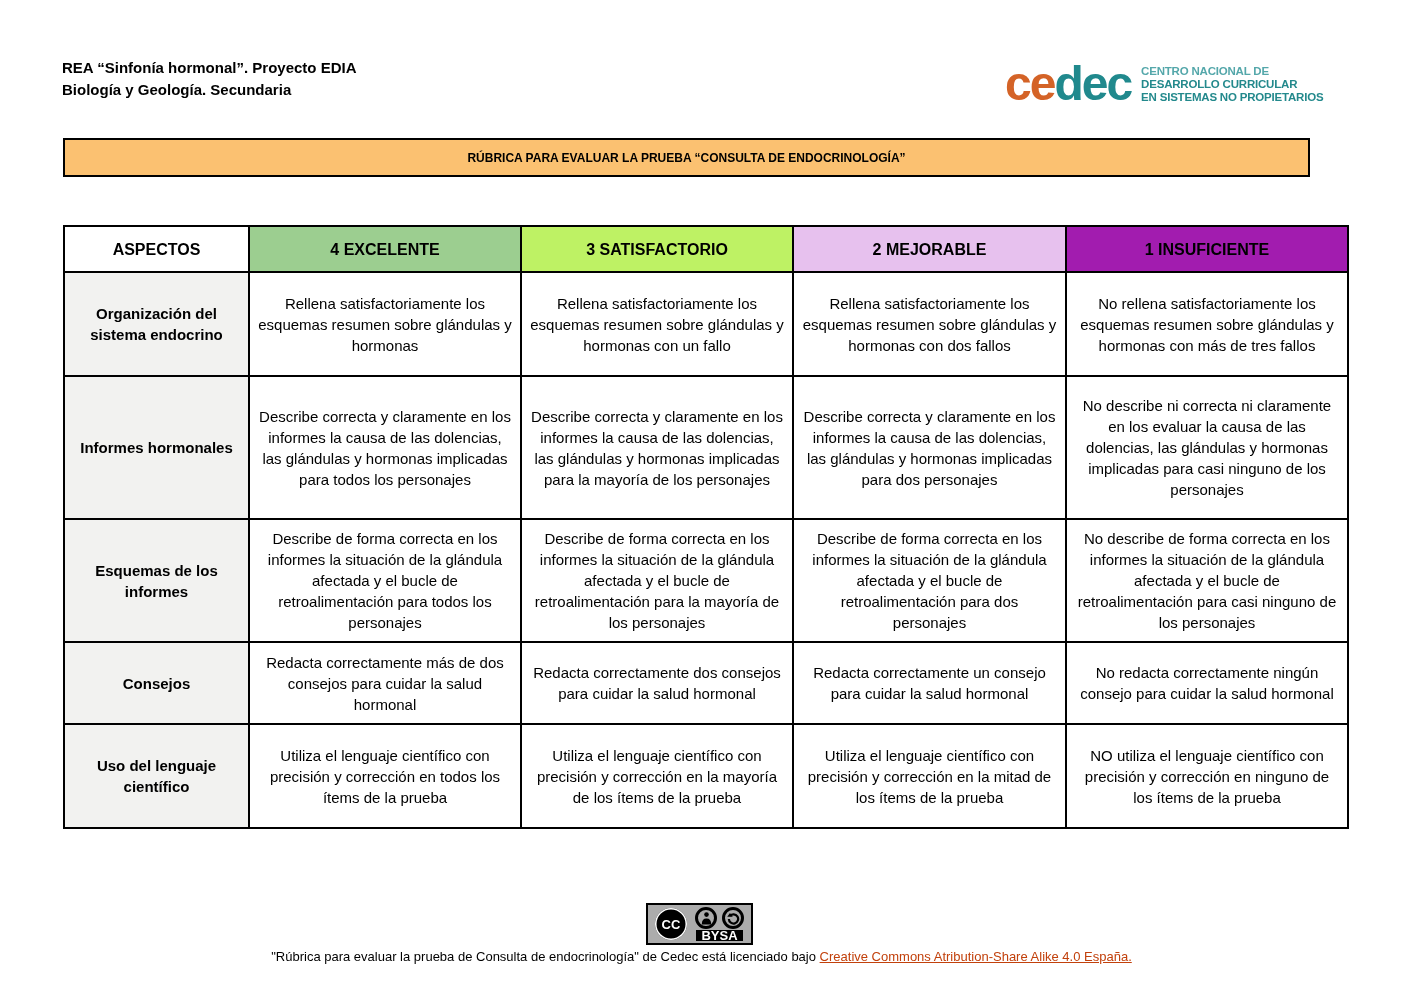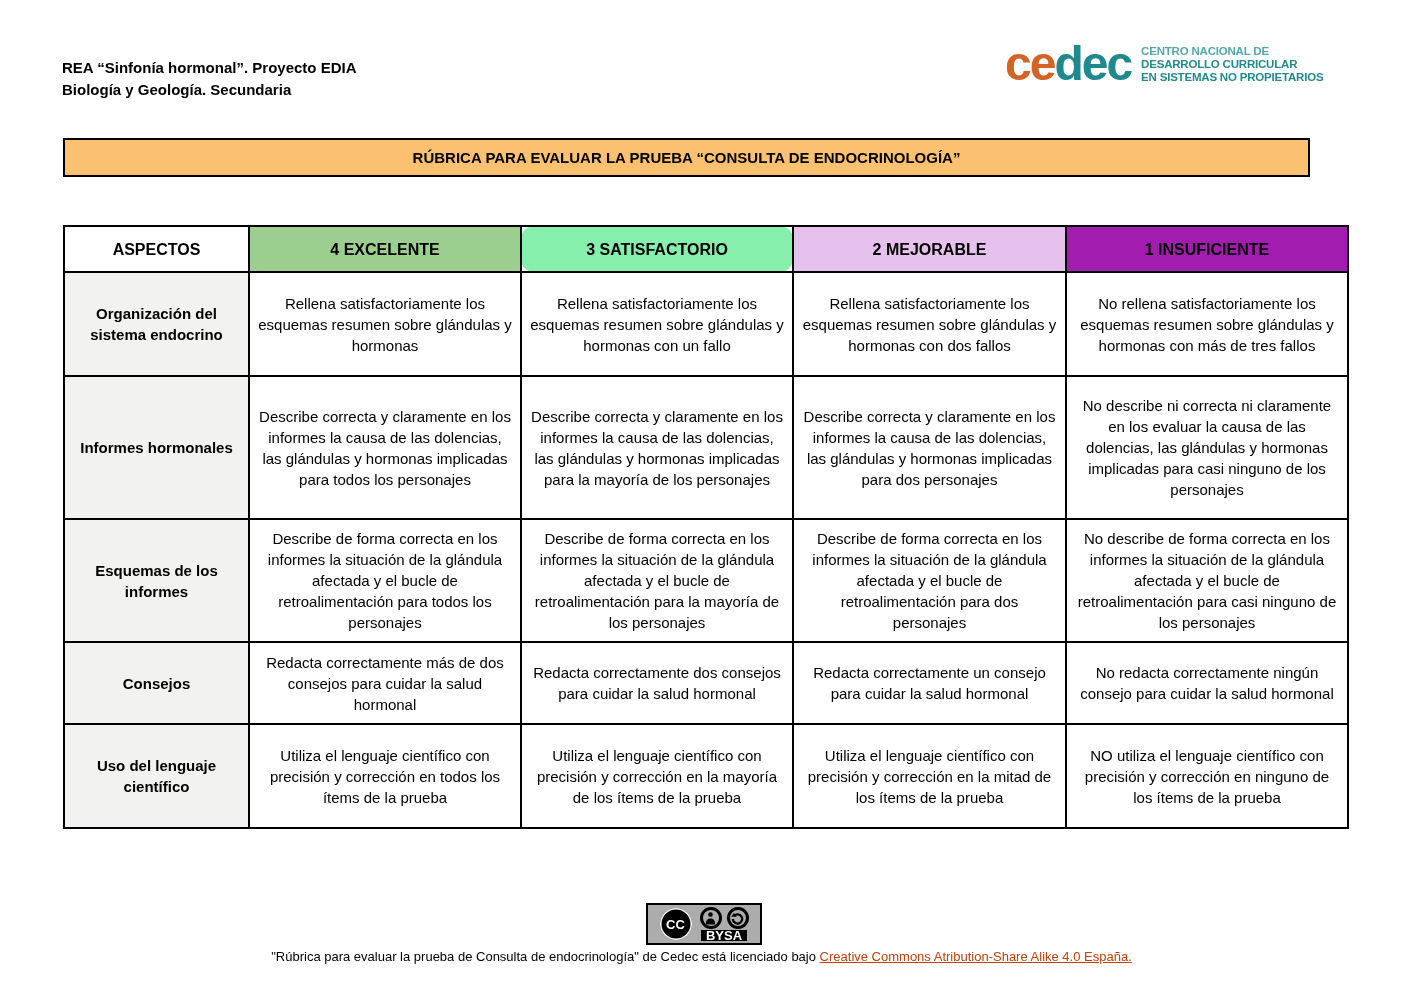--- a/index.html
+++ b/index.html
@@ -9,61 +9,61 @@
     font-family:"Liberation Sans", sans-serif; color:#000;
   }
 
   
   .topline {
     position:absolute; left:62px; top:48px;
     font-size:15px; font-weight:bold; line-height:22px;margin-top:9px;
   }
 
   
-  .logo { position:absolute; left:1005px; top:40px; display:flex; align-items:center; gap:10px; }
+  .logo { position:absolute; left:1005px; top:60px; display:flex; align-items:center; gap:10px; }
   .logo-word { font-size:48px; font-weight:bold; letter-spacing:-2px; line-height:48px; }
   .logo-ce { color:#D46327; }
   .logo-dec { color:#20898D; }
   .logo-tagline { font-size:11.5px; line-height:13px; font-weight:bold; color:#23898C; letter-spacing:-0.2px; }
   .logo-tagline .light { color:#54A7AA; font-weight:bold; }
 
   
   .banner {
     position:absolute; left:63px; top:138px; width:1247px; height:39px;
     background:#FBC171; border:2px solid #000;
     display:flex; align-items:center; justify-content:center;
-    font-size:15px; font-weight:bold;
+    font-size:12px; font-weight:bold;
   }
 
   
   .rubric-table {
     position:absolute; left:63px; top:225px;
     border-collapse:collapse; table-layout:fixed; width:1284px;
   }
   .rubric-table th, .rubric-table td {
     border:2px solid #000; text-align:center; vertical-align:middle;
     padding:2px 8px; font-size:15px; line-height:21px;
   }
   .rubric-table th { font-weight:bold; font-size:16px;margin-top:32px; }
   .hdr-aspectos      { background:#FFFFFF; }
   .hdr-excelente     { background:#9CCE90; }
-  .hdr-satisfactorio { background:#86efac;border-radius:13px; }
+  .hdr-satisfactorio { background:#bef264; }
   .hdr-mejorable     { background:#E7C1EE; }
   .hdr-insuficiente  { background:#a21caf; }
   .aspect-cell { background:#F2F2F0; font-weight:bold; }
   tr.rh  { height:46px; }
   tr.r0  { height:104px; }
   tr.r1  { height:143px; }
   tr.r2  { height:123px; }
   tr.r3  { height:82px; }
   tr.r4  { height:104px; }
 
   
   .cc-badge {
-    position:absolute; left:646px; top:903px; width:116px; height:42px;
+    position:absolute; left:646px; top:903px; width:107px; height:42px;
     background:#ACACAC; border:2px solid #000;
     display:flex; align-items:center; justify-content:center; gap:8px;
   }
   .cc-circle {
     width:32px; height:32px; border-radius:50%; background:#000; color:#fff;
     display:flex; align-items:center; justify-content:center;
     font-size:13px; font-weight:bold; box-shadow:inset 0 0 0 1.5px #fff;
     flex:0 0 auto;
   }
   .bysa { display:flex; flex-direction:column; align-items:center; }

